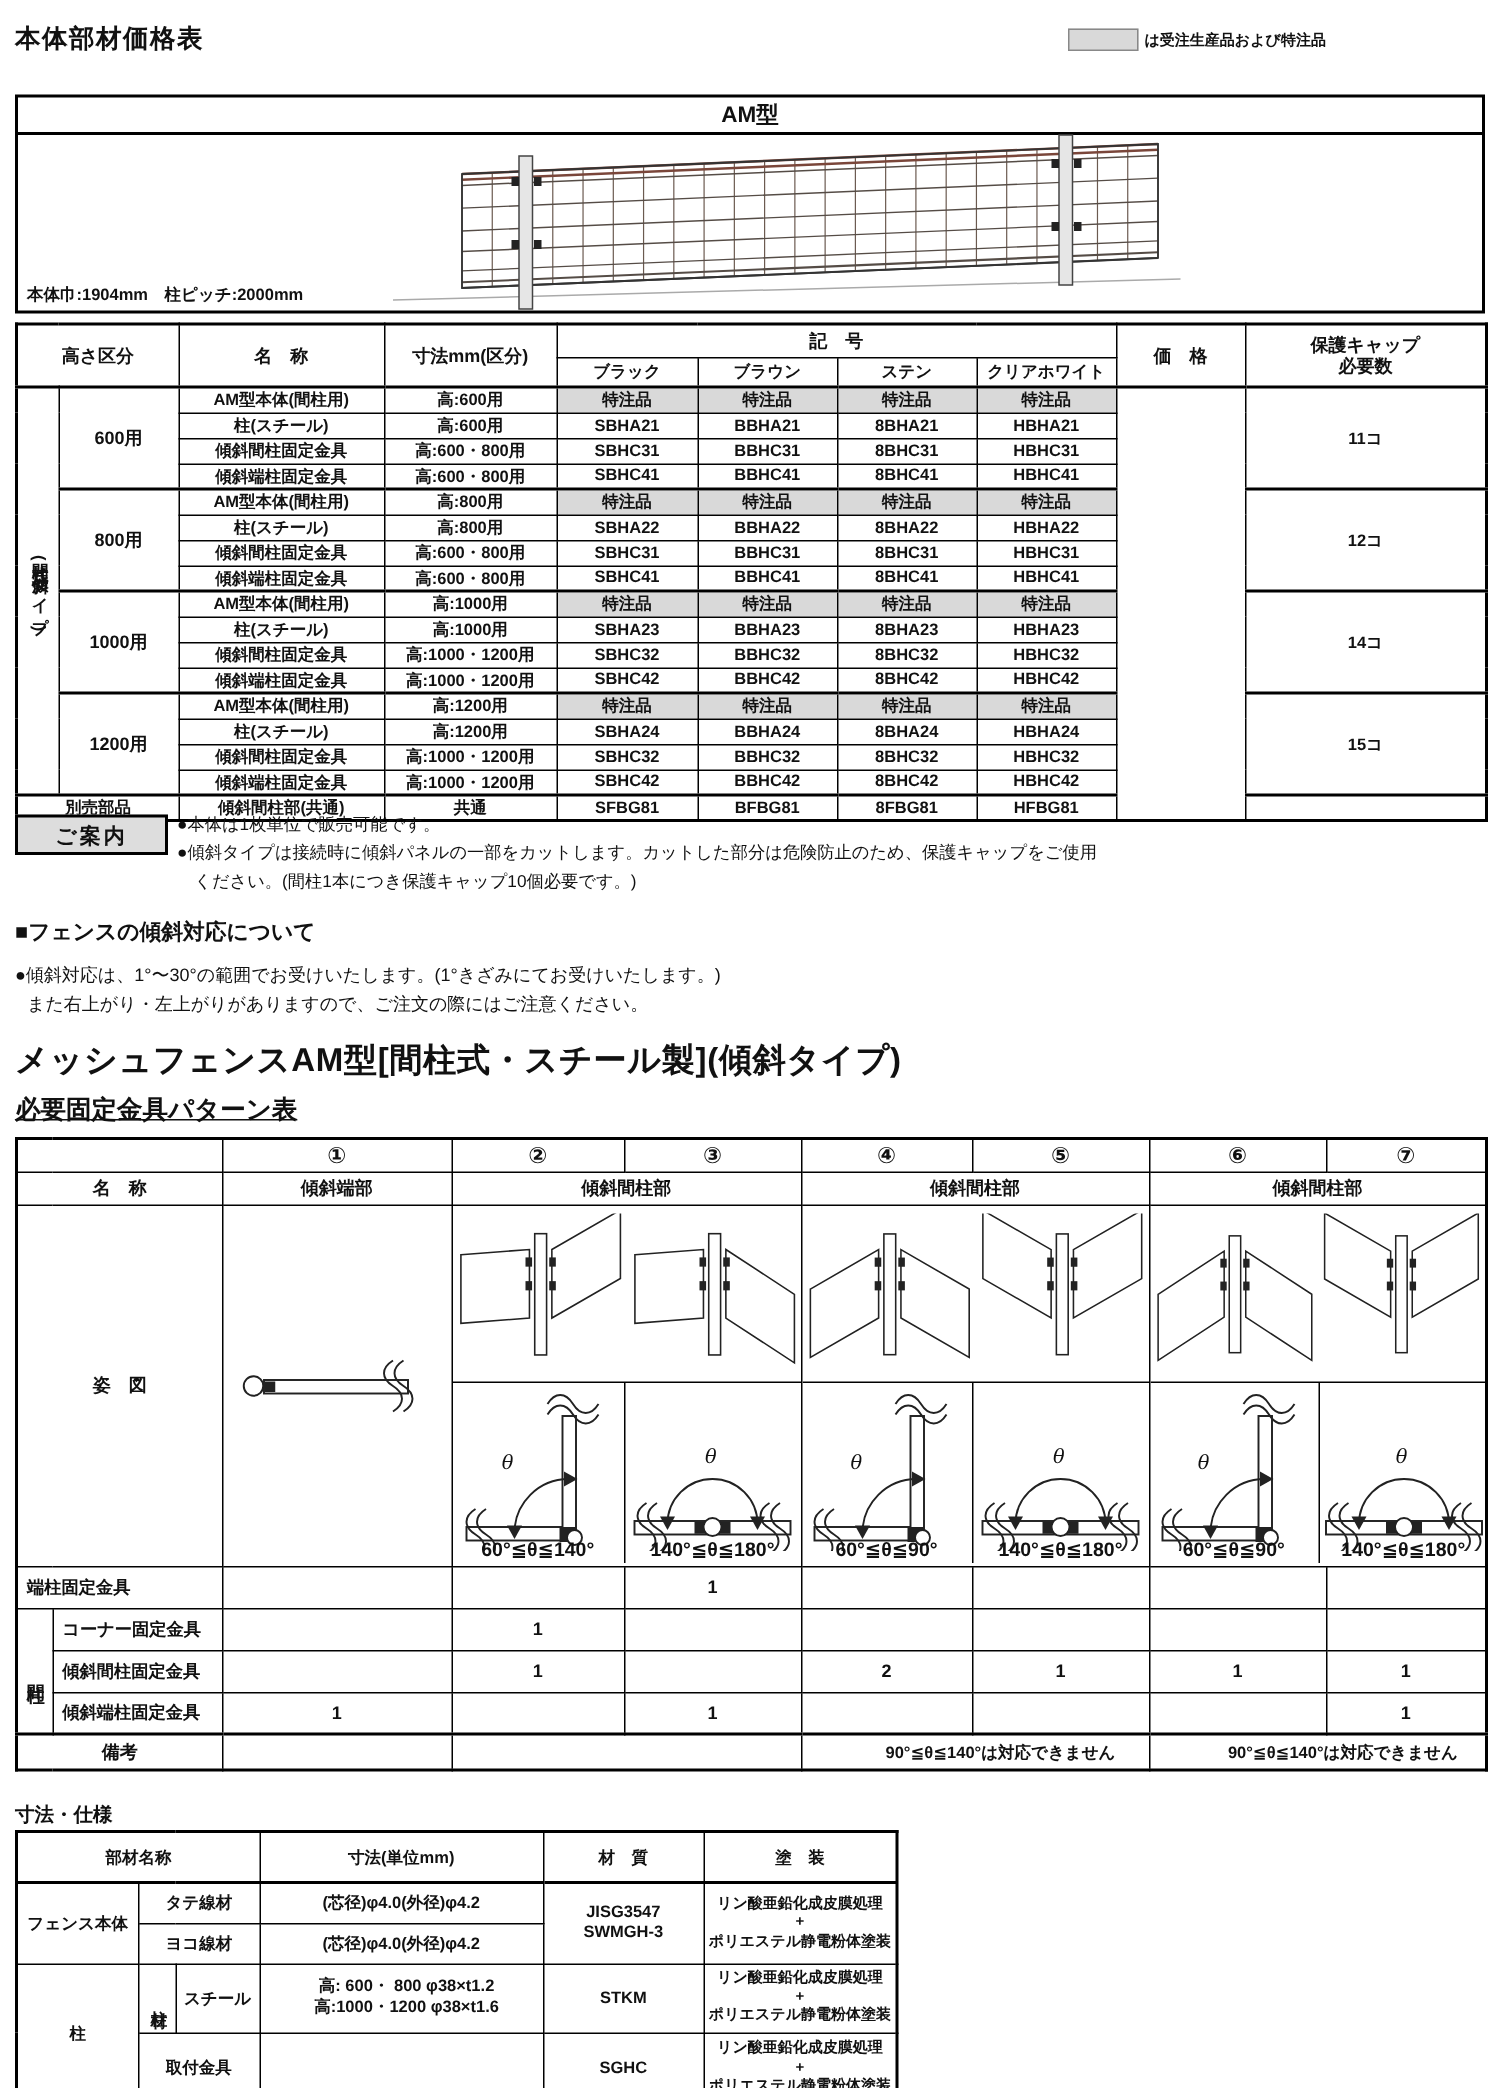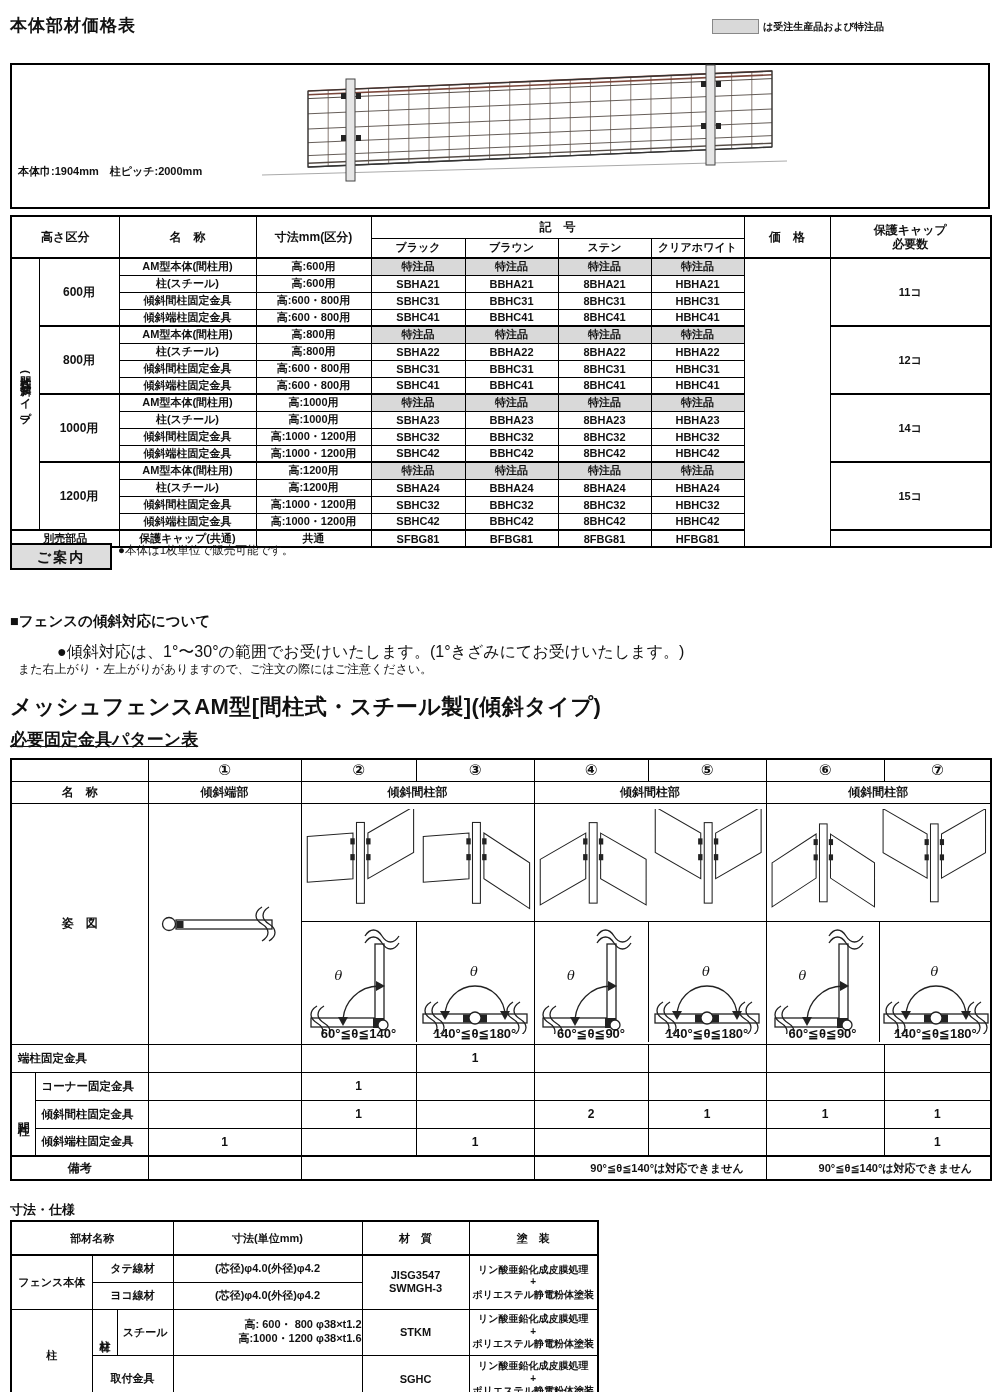--- a/index.html
+++ b/index.html
@@ -36,21 +36,21 @@
   .tokuchu { background:#d9d9d9; }
   .sideV { writing-mode:vertical-rl; font-size:10px; letter-spacing:1px; font-weight:bold; }
 
   
   .guide-label { left:10px; top:543px; width:102px; height:27px; border:2px solid #000; background:#ddd;
                  font-size:14px; font-weight:bold; text-align:center; line-height:24px; letter-spacing:2px; }
   .guide-notes { left:118px; top:541px; width:870px; font-size:11.5px; line-height:19px; }
   .guide-notes .pre { white-space:pre-line; }
 
   .slope-head { left:10px; top:612px; font-size:14.5px; font-weight:bold; }
-  .slope-l1 { left:10px; top:642px; font-size:16px;margin-left:47px; }
+  .slope-l1 { left:10px; top:642px; font-size:12px; }
   .slope-l2 { left:18px; top:661px; font-size:12px; }
 
   .big-head { left:10px; top:692px; font-size:22px; font-weight:bold; letter-spacing:0.5px; }
   .sub-head { left:10px; top:728px; display:flex; align-items:flex-end;text-decoration:underline; }
   .sub-head .s1 { font-size:17px; font-weight:bold; }
   .sub-head .s2 { font-size:11.5px; font-weight:bold; padding-bottom:1px; }
 
   
   .pat { position:absolute; left:10px; top:758px; width:980px; border:2px solid #000; }
   .pat td { border:1px solid #000; text-align:center; font-size:12px; font-weight:bold; overflow:hidden; }
@@ -75,34 +75,35 @@
   
   .spec-head { left:10px; top:1201px; font-size:13px; font-weight:bold; }
   .spec { position:absolute; left:10px; top:1220px; width:587px; border:2px solid #000; }
   .spec td { border:1px solid #000; text-align:center; font-size:11px; font-weight:bold; overflow:hidden; }
   .spec tr.sh { height:34px; }
   .spec tr.s1 { height:27px; }
   .spec tr.s3 { height:46px; }
   .spec tr.s4 { height:48px; }
   .spec .pre { white-space:pre-line; line-height:1.25; }
   .spec .coat { font-size:10px; }
-  .spec .ldim { text-align:right; padding-left:7px; }
+  .spec .ldim { text-align:center; padding-left:7px; }
   .spec .hb { border-bottom-width:2px; }
   svg .ln { fill:none; stroke:#222; stroke-width:1.3; }
 </style>
 </head>
 <body>
 
 <div class="abs page-title">本体部材価格表</div>
 <div class="abs legend">
   <span class="swatch"></span>
   <span class="ltext">は受注生産品および特注品</span>
 </div>
 
 <div class="abs model-box">
+  <div class="mtitle">AM型</div>
   <div class="mfig">
     <svg id="fence-svg" width="560" height="130" viewBox="0 0 560 130">
         <line x1="20" y1="116" x2="545" y2="102" stroke="#aaa" stroke-width="1"></line>
         <line x1="66" y1="32" x2="66" y2="108" stroke="#6b5a50" stroke-width="0.8"></line>
         <line x1="86.17391304347827" y1="31.130434782608695" x2="86.17391304347827" y2="107.1304347826087" stroke="#6b5a50" stroke-width="0.8"></line>
         <line x1="106.34782608695653" y1="30.26086956521739" x2="106.34782608695653" y2="106.26086956521739" stroke="#6b5a50" stroke-width="0.8"></line>
         <line x1="126.52173913043478" y1="29.391304347826086" x2="126.52173913043478" y2="105.3913043478261" stroke="#6b5a50" stroke-width="0.8"></line>
         <line x1="146.69565217391306" y1="28.52173913043478" x2="146.69565217391306" y2="104.52173913043478" stroke="#6b5a50" stroke-width="0.8"></line>
         <line x1="166.8695652173913" y1="27.652173913043477" x2="166.8695652173913" y2="103.65217391304348" stroke="#6b5a50" stroke-width="0.8"></line>
         <line x1="187.04347826086956" y1="26.782608695652172" x2="187.04347826086956" y2="102.78260869565217" stroke="#6b5a50" stroke-width="0.8"></line>
@@ -310,34 +311,36 @@
   <tr>
     <td class="gb">傾斜端柱固定金具</td>
     <td class="gb">高:1000・1200用</td>
     <td class="gb">SBHC42</td>
     <td class="gb">BBHC42</td>
     <td class="gb">8BHC42</td>
     <td class="gb">HBHC42</td>
   </tr>
   <tr>
     <td colspan="2">別売部品</td>
-    <td>保護キャップ(共通)</td>
+    <td>傾斜間柱部(共通)</td>
     <td>共通</td>
     <td>SFBG81</td>
     <td>BFBG81</td>
     <td>8FBG81</td>
     <td>HFBG81</td>
     <td></td>
   </tr>
 </tbody>
   </table>
 
 <div class="abs guide-label">ご案内</div>
 <div class="abs guide-notes">
   <div>●本体は1枚単位で販売可能です。</div>
+  <div class="pre">●傾斜タイプは接続時に傾斜パネルの一部をカットします。カットした部分は危険防止のため、保護キャップをご使用
+　ください。(間柱1本につき保護キャップ10個必要です。)</div>
 </div>
 
 <div class="abs slope-head">■フェンスの傾斜対応について</div>
 <div class="abs slope-l1">●傾斜対応は、1°〜30°の範囲でお受けいたします。(1°きざみにてお受けいたします。)</div>
 <div class="abs slope-l2">また右上がり・左上がりがありますので、ご注文の際にはご注意ください。</div>
 
 <div class="abs big-head">メッシュフェンスAM型[間柱式・スチール製](傾斜タイプ)</div>
 <div class="abs sub-head">
   <span class="s1">必要固定金具パターン表</span>
 </div>

